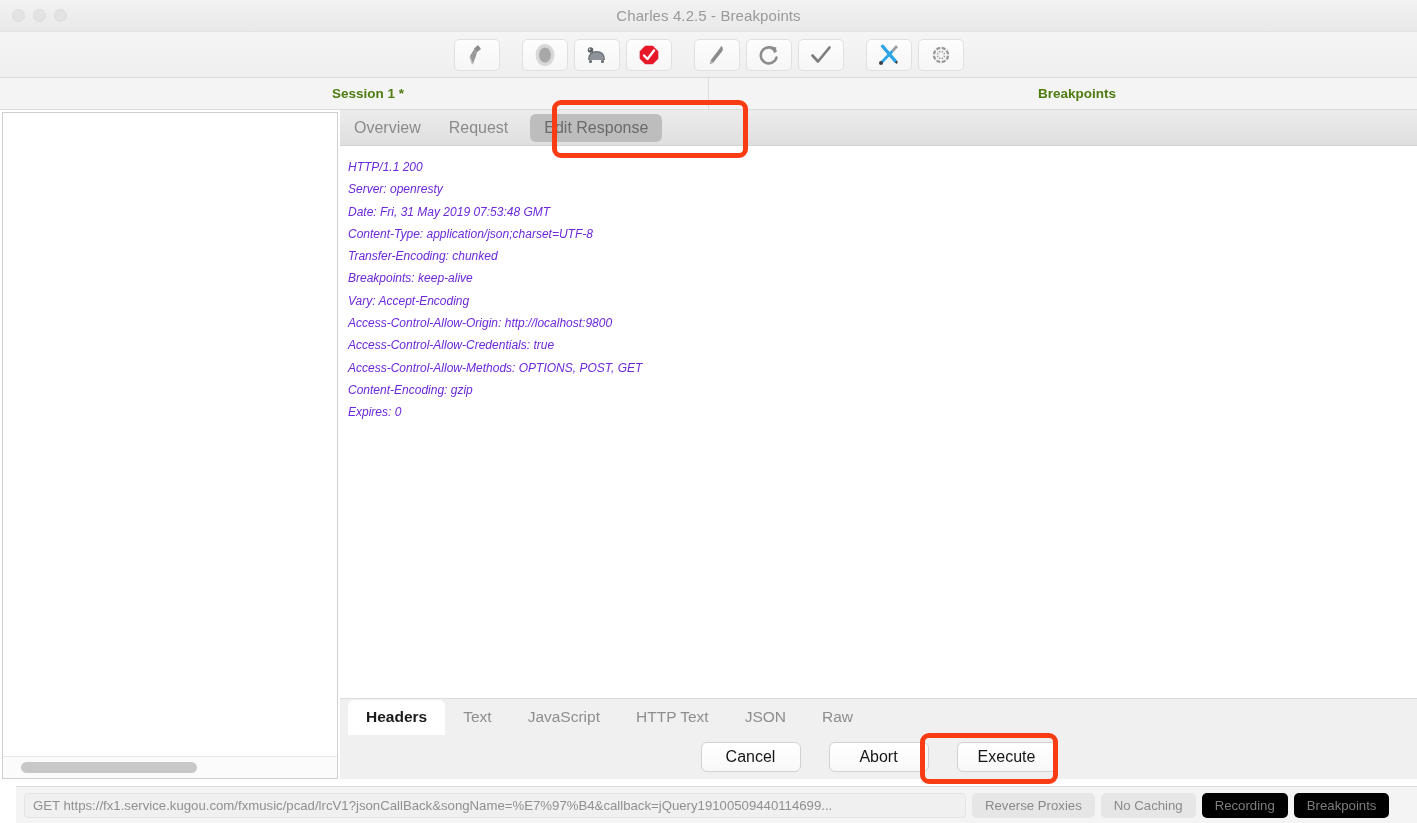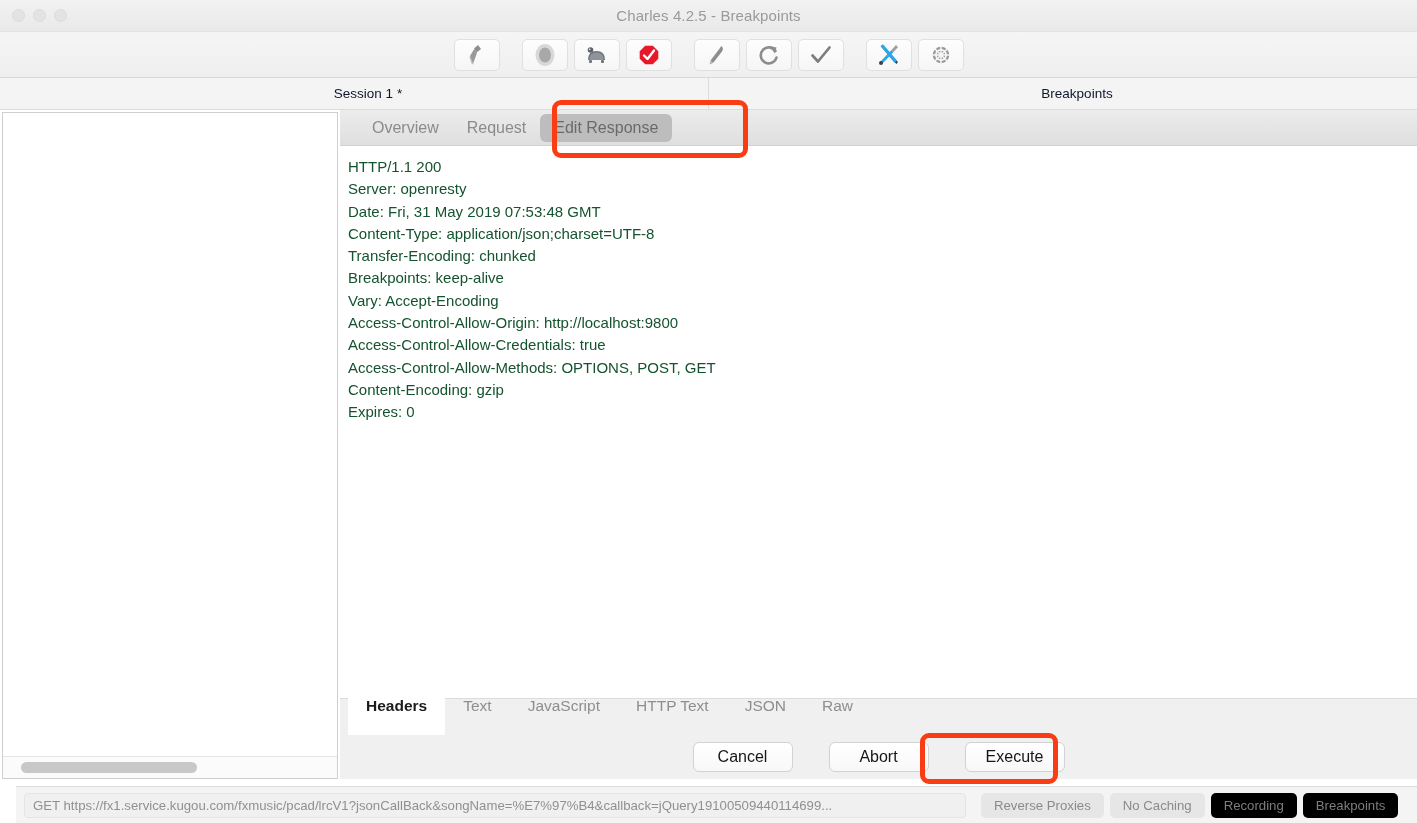--- a/index.html
+++ b/index.html
@@ -49,21 +49,21 @@
   .tbbtn svg { display: block; }
 
   
   .panel-headers {
     position: absolute; left: 0; top: 78px; width: 1417px; height: 32px;
     background: #f4f4f4; border-bottom: 1px solid #dcdcdc;
   }
   .ph-left, .ph-right {
     position: absolute; top: 0; height: 31px;
     display: flex; align-items: center; justify-content: center;
-    font-size: 13.5px; font-weight: normal; color: #0f172a; padding-left: 28px;
+    font-size: 13.5px; font-weight: bold; color: #4d7c0f; padding-left: 28px;
   }
   .ph-left { left: 0; width: 709px; border-right: 1px solid #dcdcdc; }
   .ph-right { left: 709px; width: 708px; }
 
   
   .left-panel {
     position: absolute; left: 2px; top: 112px;
     width: 336px; height: 667px;
     background: #ffffff; border: 1px solid #cfcfcf;
   }
@@ -79,51 +79,51 @@
 
   
   .detail {
     position: absolute; left: 340px; top: 110px; width: 1077px; height: 669px;
     background: #ffffff;
   }
   .detail-tabbar {
     position: absolute; left: 0; top: 0; width: 1077px; height: 36px;
     background: linear-gradient(to bottom, #ececec, #dfdfdf);
     border-bottom: 1px solid #d2d2d2;
-    display: flex; align-items: center; padding-left: 18px; gap: 0;
+    display: flex; align-items: center; gap: 0;
   }
   .dtab {
     font-size: 16px; color: #8b8b8b; padding: 5px 14px; border-radius: 6px;
     cursor: pointer; white-space: nowrap;
   }
-  .dtab.active { background: #bdbdbd; color: #6a6a6a; }
+  .dtab.active { background: #bdbdbd; color: #6a6a6a; margin-left: 8px; }
 
   .headers-body {
     position: absolute; left: 0; top: 37px; width: 1077px; height: 588px;
     background: #ffffff; padding: 9px 0 0 8px; overflow: hidden;
   }
   .hline {
-    font-size: 15px; color: #14532d; line-height: 22.3px; white-space: pre;
+    font-size: 12px; color: #6d28d9; line-height: 22.3px; white-space: pre; font-style: italic;
   }
 
   .bottom-tabbar {
     position: absolute; left: 0; bottom: 44px; width: 1077px; height: 37px;
     background: #f0f0f0; border-top: 1px solid #dcdcdc;
     display: flex; align-items: flex-end; padding-left: 8px;
   }
   .btab {
-    font-size: 15.5px; color: #8e8e8e; padding: 8px 18px 20px;
+    font-size: 15.5px; color: #8e8e8e; padding: 8px 18px 9px;
     border-radius: 6px 6px 0 0; cursor: pointer; white-space: nowrap;
   }
   .btab.active { background: #ffffff; color: #1b1b1b; font-weight: bold; }
 
   .action-row {
     position: absolute; left: 0; bottom: 0; width: 1077px; height: 44px;
     background: #f0f0f0;
-    display: flex; align-items: center; justify-content: center; gap: 36px;
+    display: flex; align-items: center; justify-content: center; gap: 28px;
   }
   .abtn {
     min-width: 100px; height: 30px; padding: 0 20px;
     border: 1px solid #d2d2d2; border-radius: 6px;
     background: linear-gradient(to bottom, #ffffff, #f8f8f8);
     font-size: 16px; color: #161616; cursor: pointer;
     display: flex; align-items: center; justify-content: center;
     font-family: "Liberation Sans", sans-serif;
   }
 
@@ -132,21 +132,21 @@
     position: absolute; left: 16px; bottom: 0; width: 1417px; height: 37px;
     background: #f4f4f4; border-top: 1px solid #dcdcdc;
     display: flex; align-items: center;
   }
   .status-url {
     margin-left: 8px; flex: 0 0 942px; height: 25px;
     background: #f0f0f0; border: 1px solid #e4e4e4; border-radius: 4px;
     display: flex; align-items: center; padding: 0 8px;
     font-size: 13.2px; color: #909090; white-space: nowrap; overflow: hidden;
   }
-  .status-toggles { display: flex; align-items: center; gap: 6px; margin-left: 15px; }
+  .status-toggles { display: flex; align-items: center; gap: 6px; margin-left: 6px; }
   .sbtn {
     height: 25px; padding: 0 13px; border-radius: 5px;
     display: flex; align-items: center; justify-content: center;
     font-size: 13.2px; color: #8a8a8a; background: #e6e6e6; cursor: pointer;
     white-space: nowrap;
   }
   .sbtn.on { background: #000000; color: #7d7d7d; }
 
   
   .annot {

